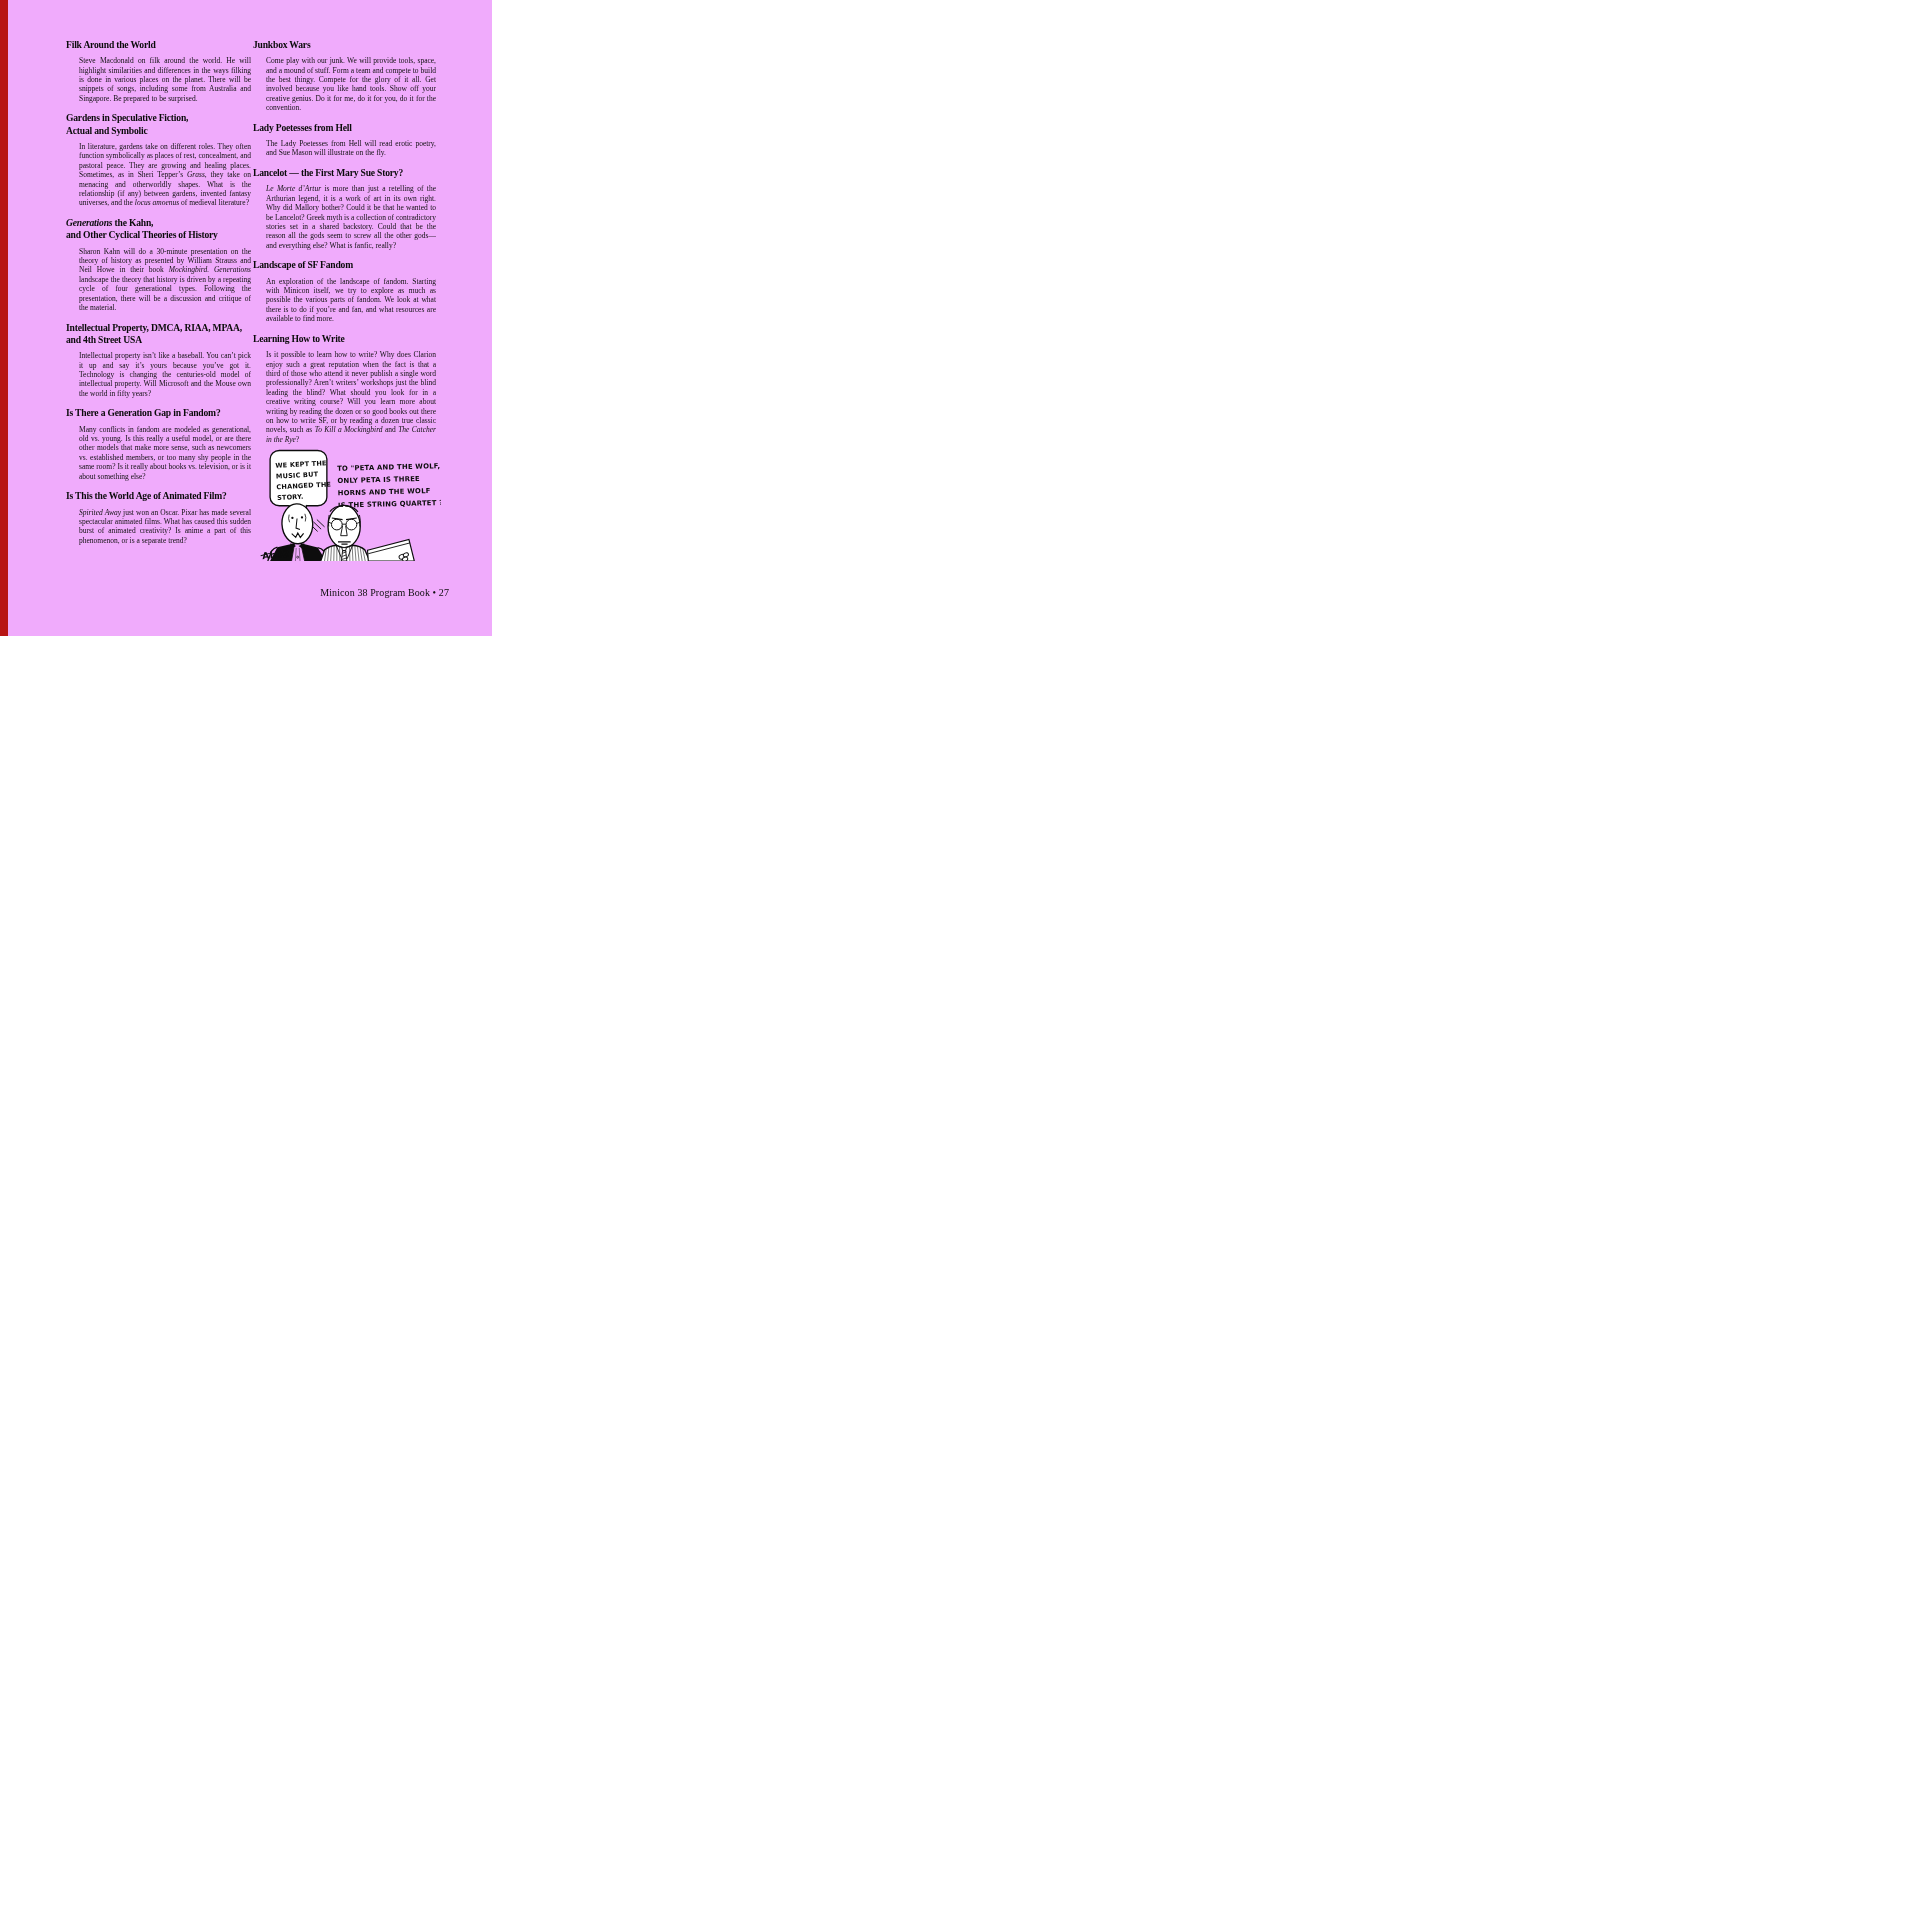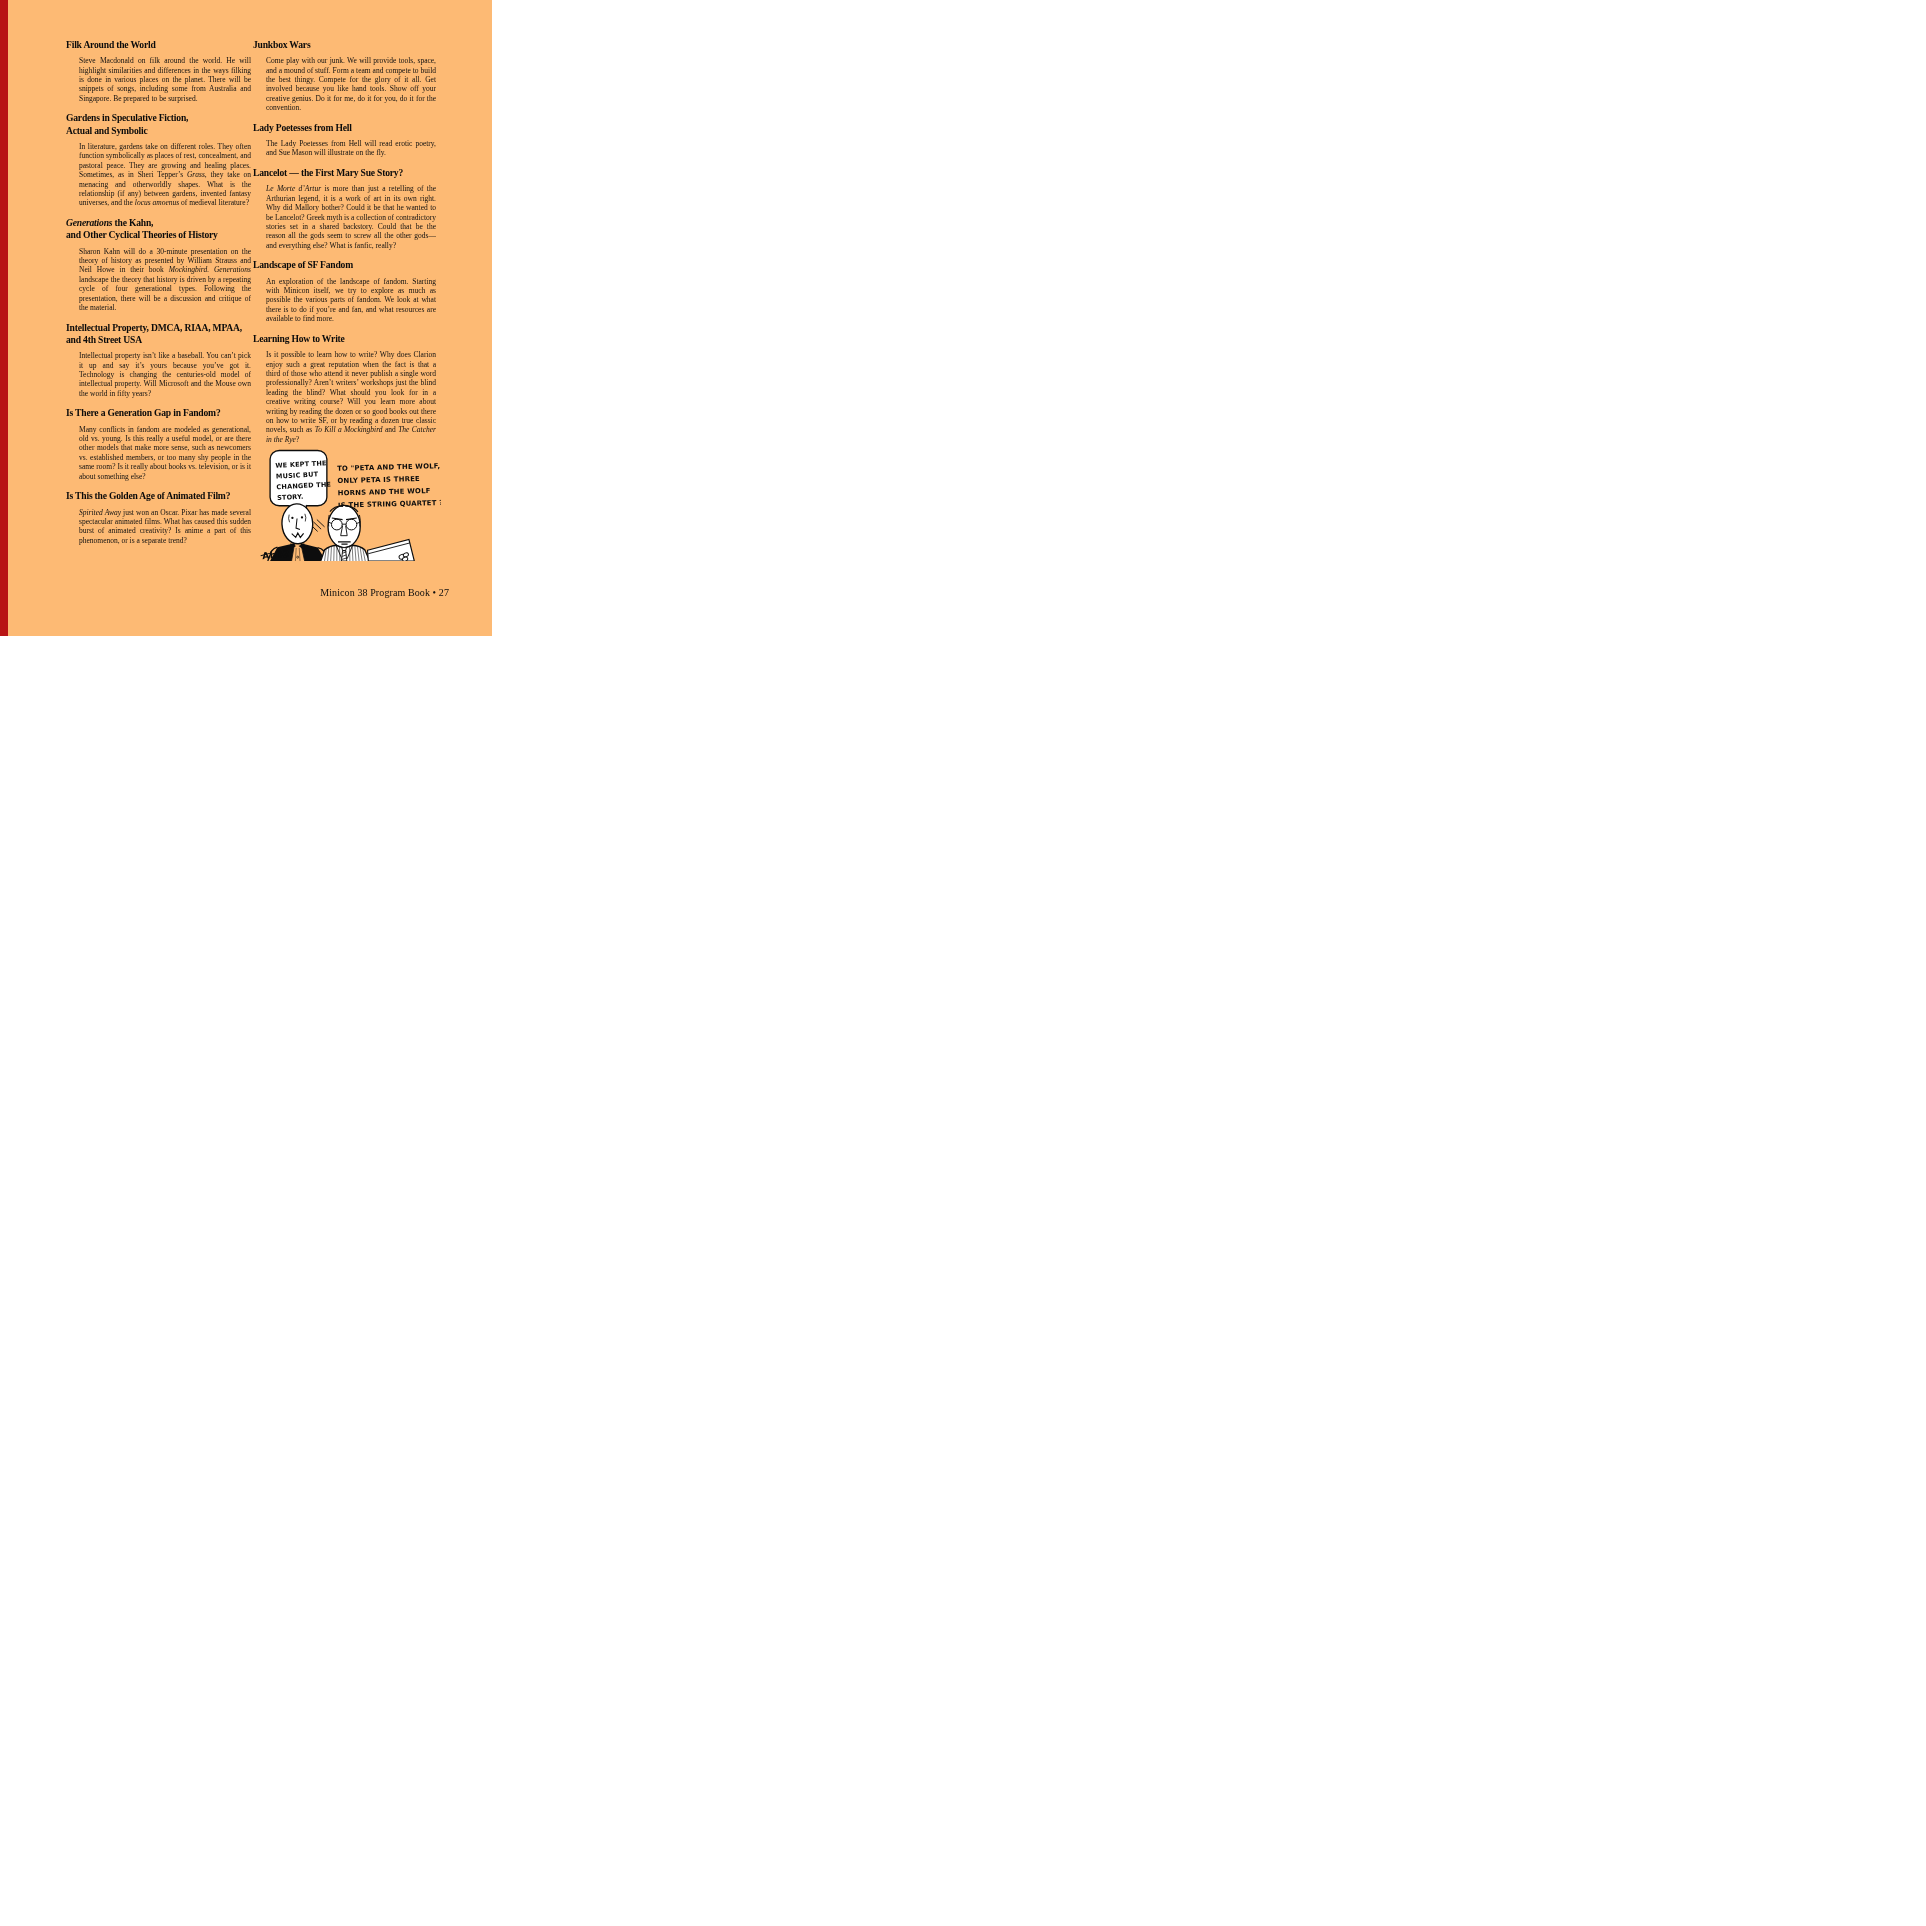--- a/index.html
+++ b/index.html
@@ -1,17 +1,17 @@
 <!DOCTYPE html>
 <html style="font-size:6.2px"><head>
 <meta charset="utf-8">
 <style>
   html,body { margin:0; padding:0; background:#ffffff; }
   .page {
-    position:relative; width:492px; height:636px; background:#fdba74;
+    position:relative; width:492px; height:636px; background:#f0abfc;
     font-family:"Liberation Serif", serif; color:#0e0e0e; overflow:hidden;
   }
   .redbar { position:absolute; left:0; top:0; width:7.7px; height:100%; background:#b81414; }
   .col { position:absolute; top:38px; }
   .col.left  { left:66px; width:190px; }
   .col.right { left:253px; width:188px; }
   section { display:block; }
   h2 {
     font-size:9.6px; line-height:12.3px; margin:9.2px 0 5px 0; font-weight:bold;
     letter-spacing:-0.2px; color:#0b0b0b;
@@ -69,21 +69,21 @@
           <p class="body"><span>Intellectual property isn’t like a baseball. You can’t pick it up and say it’s yours because you’ve got it. Technology is changing the centuries-old model of intellectual property. Will Microsoft and the Mouse own the world in fifty years?</span></p>
         </section>
         <section>
           <h2>
             <span class="hline"><span>Is There a Generation Gap in Fandom?</span></span>
           </h2>
           <p class="body"><span>Many conflicts in fandom are modeled as generational, old vs. young. Is this really a useful model, or are there other models that make more sense, such as newcomers vs. established members, or too many shy people in the same room? Is it really about books vs. television, or is it about something else?</span></p>
         </section>
         <section>
           <h2>
-            <span class="hline"><span>Is This the Golden Age of Animated Film?</span></span>
+            <span class="hline"><span>Is This the World Age of Animated Film?</span></span>
           </h2>
           <p class="body"><i>Spirited Away</i><span> just won an Oscar. Pixar has made several spectacular animated films. What has caused this sudden burst of animated creativity? Is anime a part of this phenomenon, or is a separate trend?</span></p>
         </section>
       </div>
   </main>
 
   <main class="col right">
     <div>
         <section>
           <h2>

